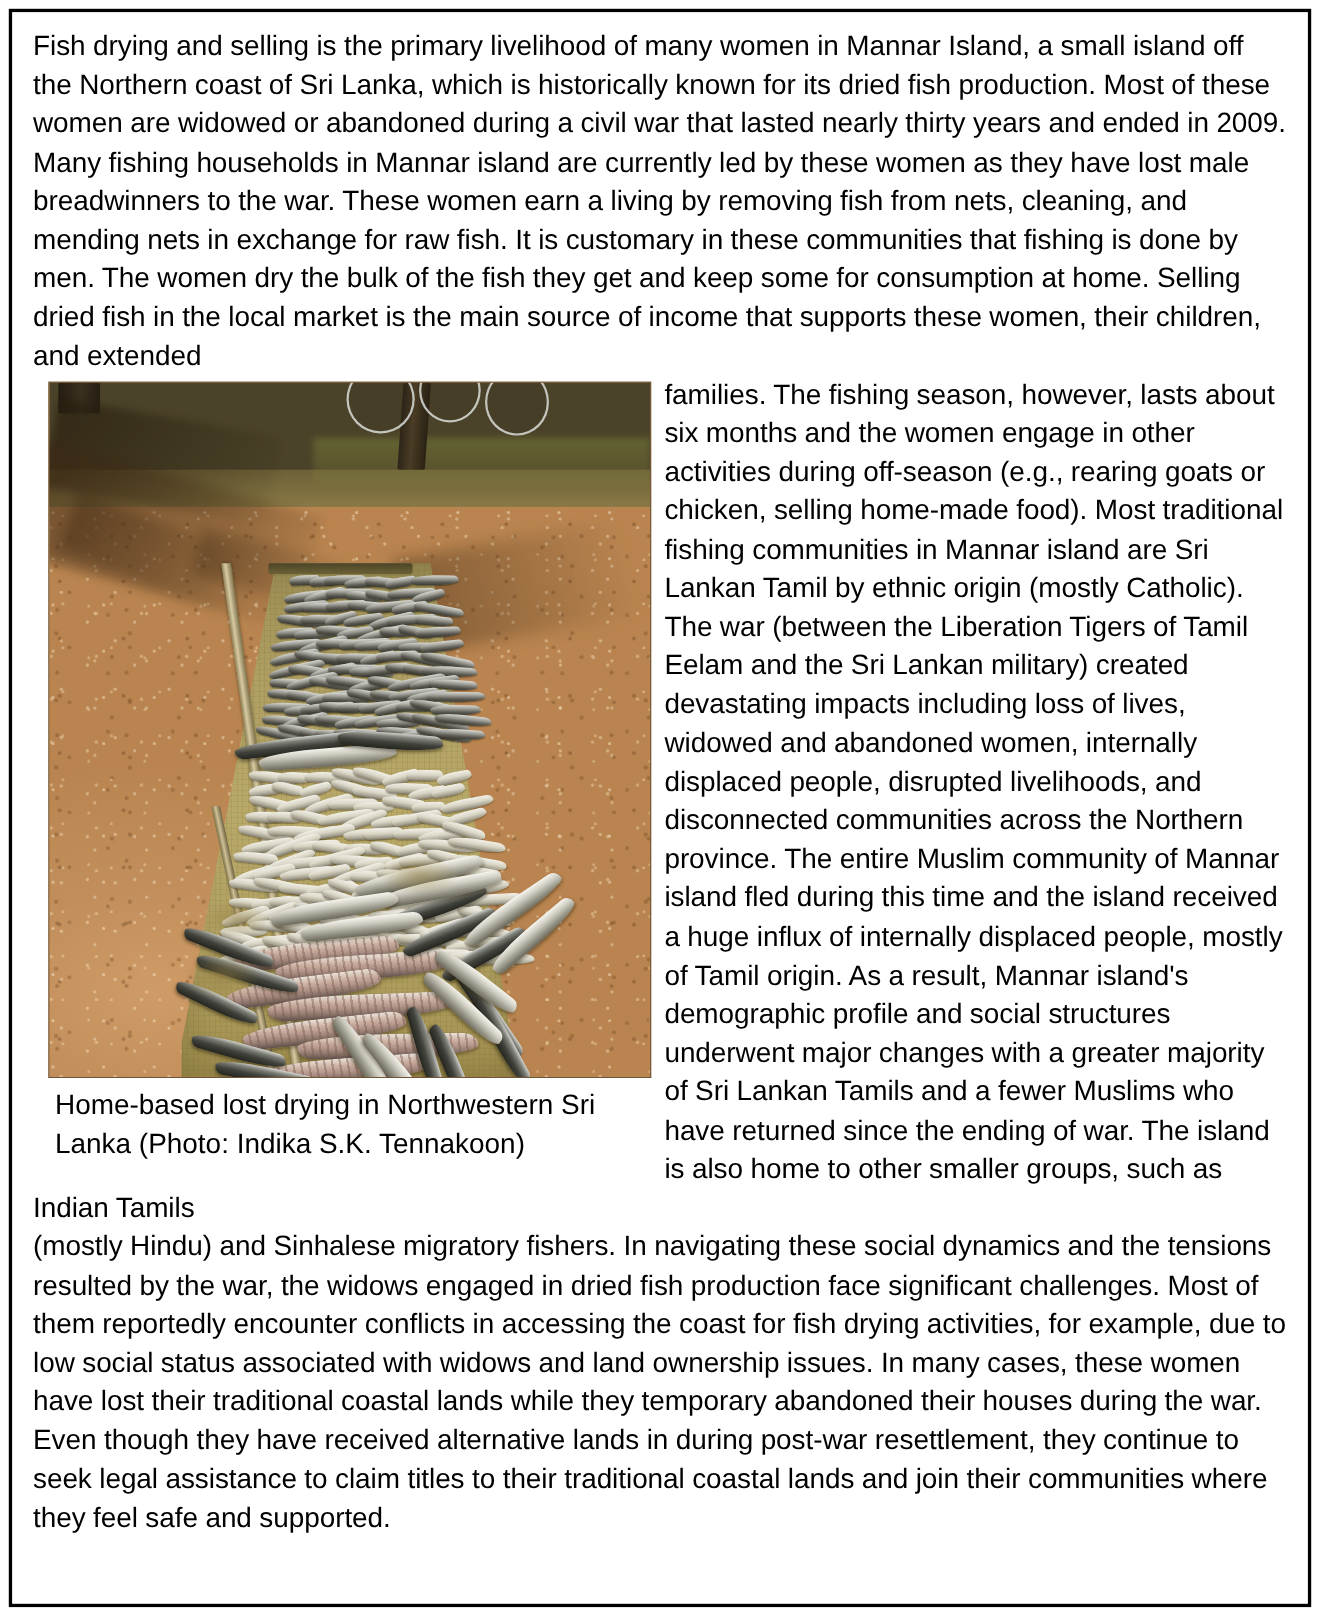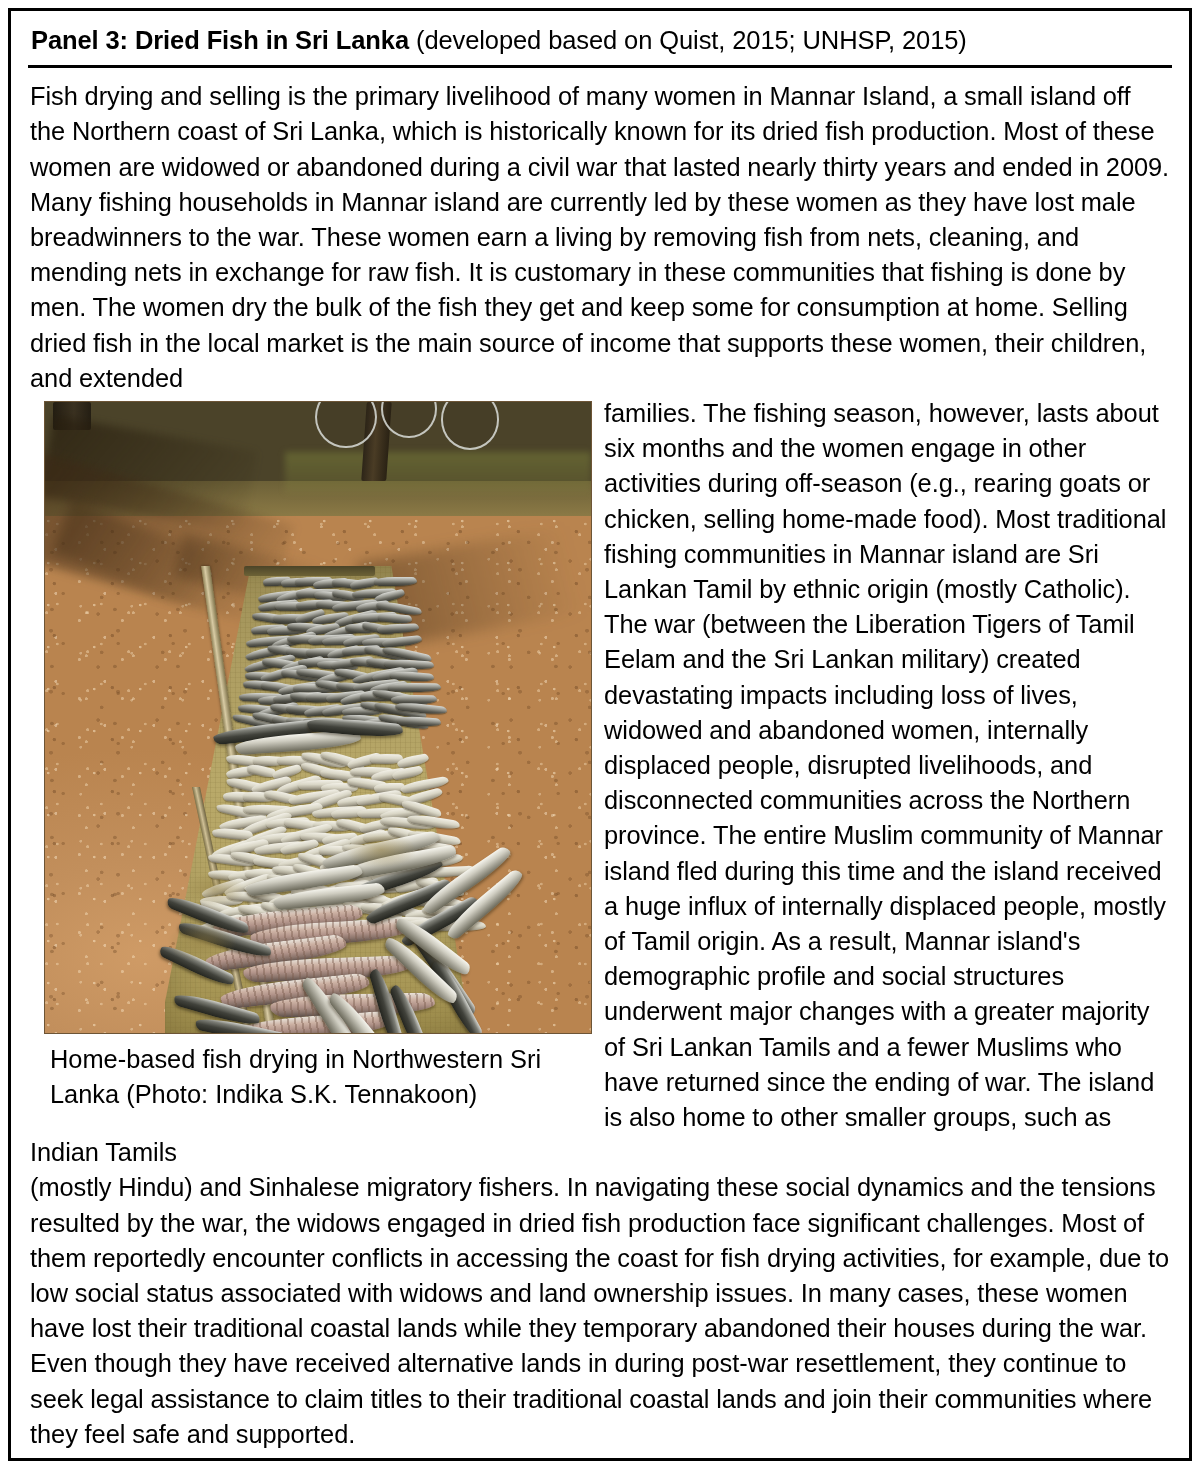--- a/index.html
+++ b/index.html
@@ -291,23 +291,20 @@
     background: radial-gradient(ellipse at center, rgba(150,130,70,.55), rgba(150,130,70,0) 70%);
   }
 </style>
 </head>
 <body>
 
 <div class="page">
   <div class="panel-frame">
     <div class="panel-inner">
 
-      <div class="panel-title">
-        <span class="t-strong">Panel 3: Dried Fish in Sri Lanka</span><span class="t-norm"> (developed based on Quist, 2015; UNHSP, 2015)</span>
-      </div>
 
       <div class="body-text para-top">Fish drying and selling is the primary livelihood of many women in Mannar Island, a small island off the Northern coast of Sri Lanka, which is historically known for its dried fish production. Most of these women are widowed or abandoned during a civil war that lasted nearly thirty years and ended in 2009. Many fishing households in Mannar island are currently led by these women as they have lost male breadwinners to the war. These women earn a living by removing fish from nets, cleaning, and mending nets in exchange for raw fish. It is customary in these communities that fishing is done by men. The women dry the bulk of the fish they get and keep some for consumption at home. Selling dried fish in the local market is the main source of income that supports these women, their children, and extended</div>
 
       <div class="figure">
         <div class="photo">
 
           <div class="ph-layer ph-bg-top"></div>
           <div class="ph-layer ph-bg-top2"></div>
           <div class="ph-layer ph-grass"></div>
           <div class="ph-layer ph-trunk"></div>
@@ -610,21 +607,21 @@
               <div class="fish fish-silver" style="position: absolute; left: 330px; top: 560px; width: 92px; transform: rotate(44deg);"></div>
               <div class="fish fish-silver" style="position: absolute; left: 344px; top: 536px; width: 88px; transform: rotate(38deg);"></div>
               <div class="fish fish-silver" style="position: absolute; left: 200px; top: 470px; width: 118px; transform: rotate(-8deg);"></div>
               <div class="fish fish-silver" style="position: absolute; left: 228px; top: 486px; width: 112px; transform: rotate(-6deg);"></div>
               <div class="sand-patch" style="left: 122px; top: 520px; width: 70px; height: 40px;"></div>
               <div class="sand-patch" style="left: 140px; top: 470px; width: 60px; height: 34px;"></div>
               <div class="sand-patch" style="left: 300px; top: 430px; width: 72px; height: 36px;"></div>
             </div>
         </div>
 
-        <div class="caption">Home-based fish drying in Northwestern Sri Lanka (Photo: Indika S.K. Tennakoon)</div>
+        <div class="caption">Home-based lost drying in Northwestern Sri Lanka (Photo: Indika S.K. Tennakoon)</div>
       </div>
 
       <div class="body-text para-wrap"><span>families. The fishing season, however, lasts about six months and the women engage in other activities during off-season (e.g., rearing goats or chicken, selling home-made food). Most traditional fishing communities in Mannar island are Sri Lankan Tamil by ethnic origin (mostly Catholic). The war (between the Liberation Tigers of Tamil Eelam and the Sri Lankan military) created devastating impacts including loss of lives, widowed and abandoned women, internally displaced people, disrupted livelihoods, and disconnected communities across the Northern province. The entire Muslim community of Mannar island fled during this time and the island received a huge influx of internally displaced people, mostly of Tamil origin. As a result, Mannar island's demographic profile and social structures</span><span class="indent-run"> underwent major changes with a greater majority of Sri Lankan Tamils and a fewer Muslims who have returned since the ending of war. The island is also home to other smaller groups, such as Indian Tamils</span></div>
 
       <div class="body-text para-bottom">(mostly Hindu) and Sinhalese migratory fishers. In navigating these social dynamics and the tensions resulted by the war, the widows engaged in dried fish production face significant challenges. Most of them reportedly encounter conflicts in accessing the coast for fish drying activities, for example, due to low social status associated with widows and land ownership issues. In many cases, these women have lost their traditional coastal lands while they temporary abandoned their houses during the war. Even though they have received alternative lands in during post-war resettlement, they continue to seek legal assistance to claim titles to their traditional coastal lands and join their communities where they feel safe and supported.</div>
 
     </div>
   </div>
 </div>
 

